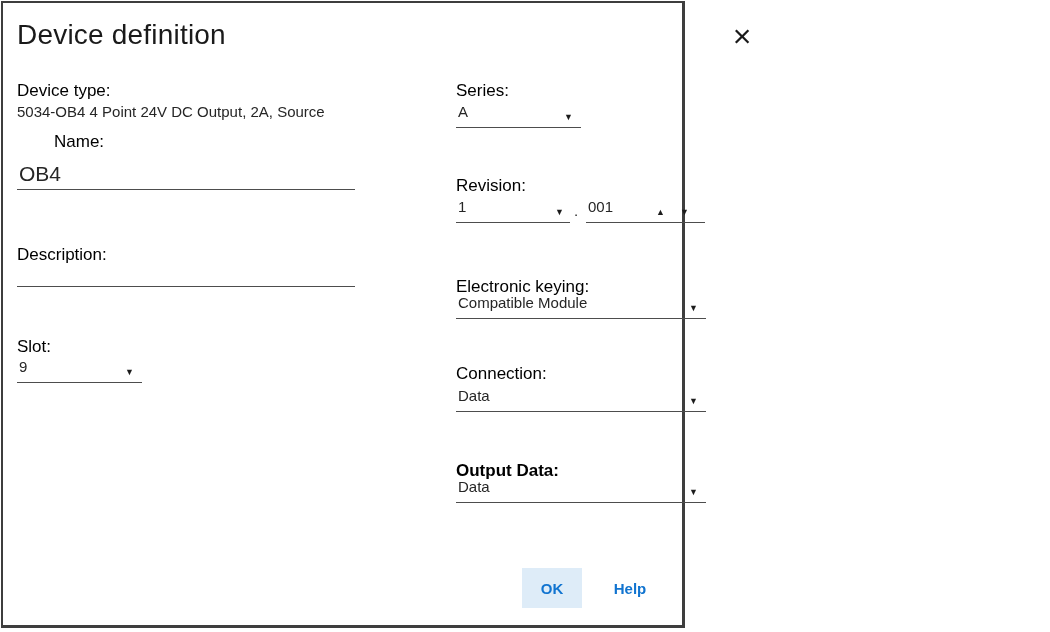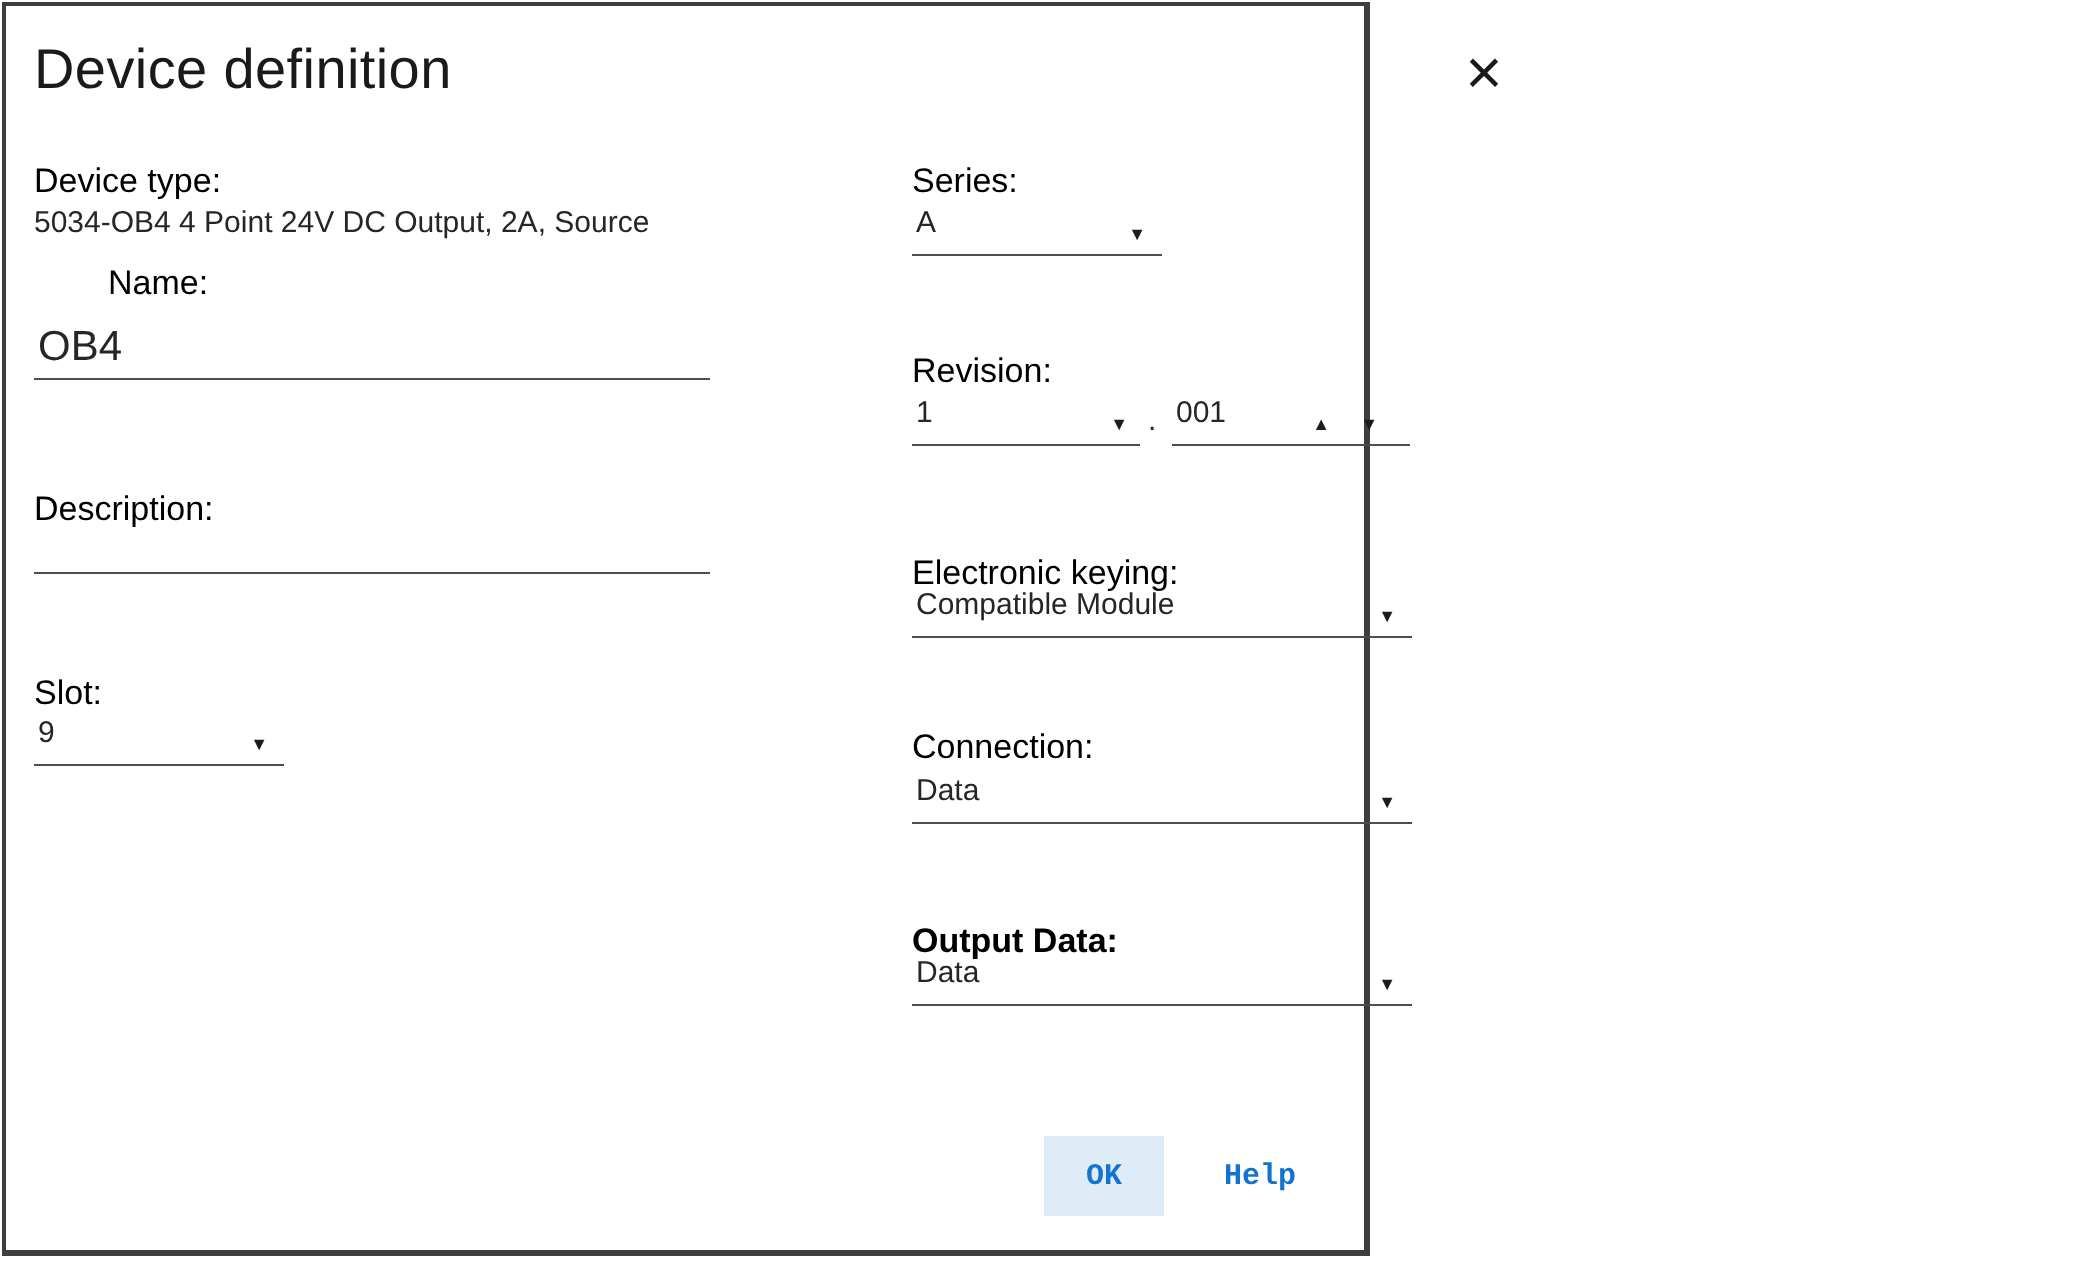--- a/index.html
+++ b/index.html
@@ -52,21 +52,21 @@
     position:absolute;bottom:5px;font-size:9px;color:#1c1c1c;line-height:9px;cursor:pointer;
   }
   .dot-sep{
     position:absolute;left:571px;top:199px;font-size:15px;color:#262626;
   }
   .btn-row{
     position:absolute;left:519px;top:565px;display:flex;gap:20px;align-items:center;
   }
   .btn{
     height:40px;display:flex;align-items:center;justify-content:center;
-    font-family:Liberation Mono, monospace;font-size:15px;font-weight:700;color:#1174d0;
+    font-family:Liberation Sans, sans-serif;font-size:15px;font-weight:700;color:#1174d0;
     background:transparent;border:none;cursor:pointer;white-space:nowrap;
   }
   .btn.primary{background:#deecf8;width:60px;}
   .btn.flat{width:76px;}
   .btn.flat-sm{width:56px;}
 </style>
 </head>
 <body>
 
 <div class="dialog">

